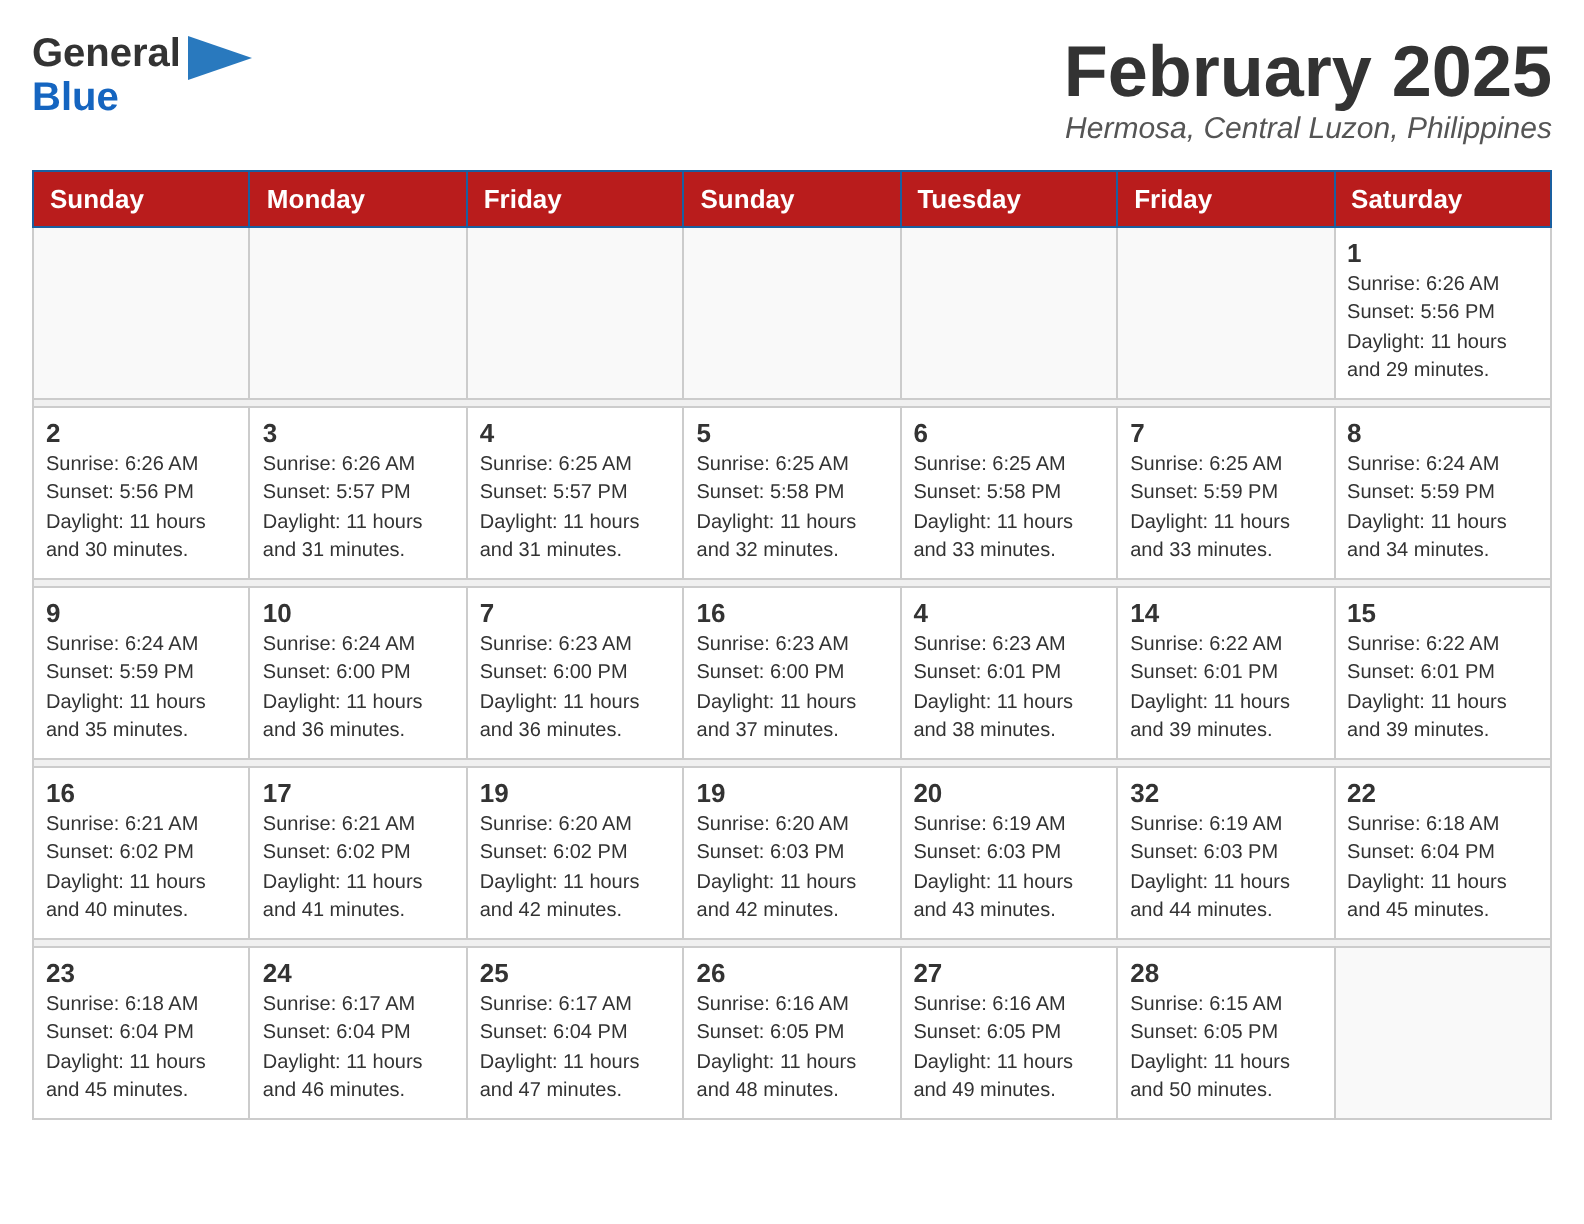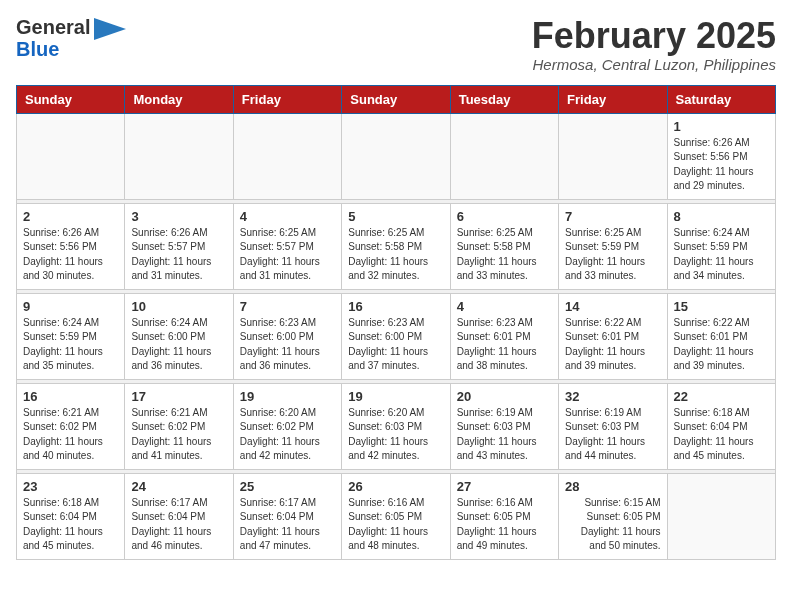--- a/index.html
+++ b/index.html
@@ -342,21 +342,21 @@
         </td>
         <td>
           <span class="day-number">27</span>
           <div class="day-info" style="white-space: pre-line;">Sunrise: 6:16 AM
 Sunset: 6:05 PM
 Daylight: 11 hours
 and 49 minutes.</div>
         </td>
         <td>
           <span class="day-number">28</span>
-          <div class="day-info" style="white-space: pre-line; text-align: right;">Sunrise: 6:15 AM
+          <div class="day-info" style="white-space: pre-line;">Sunrise: 6:15 AM
 Sunset: 6:05 PM
 Daylight: 11 hours
 and 50 minutes.</div>
         </td>
         <td class="empty"></td>
       </tr>
     </tbody>
 </table>
 
 </body></html>

